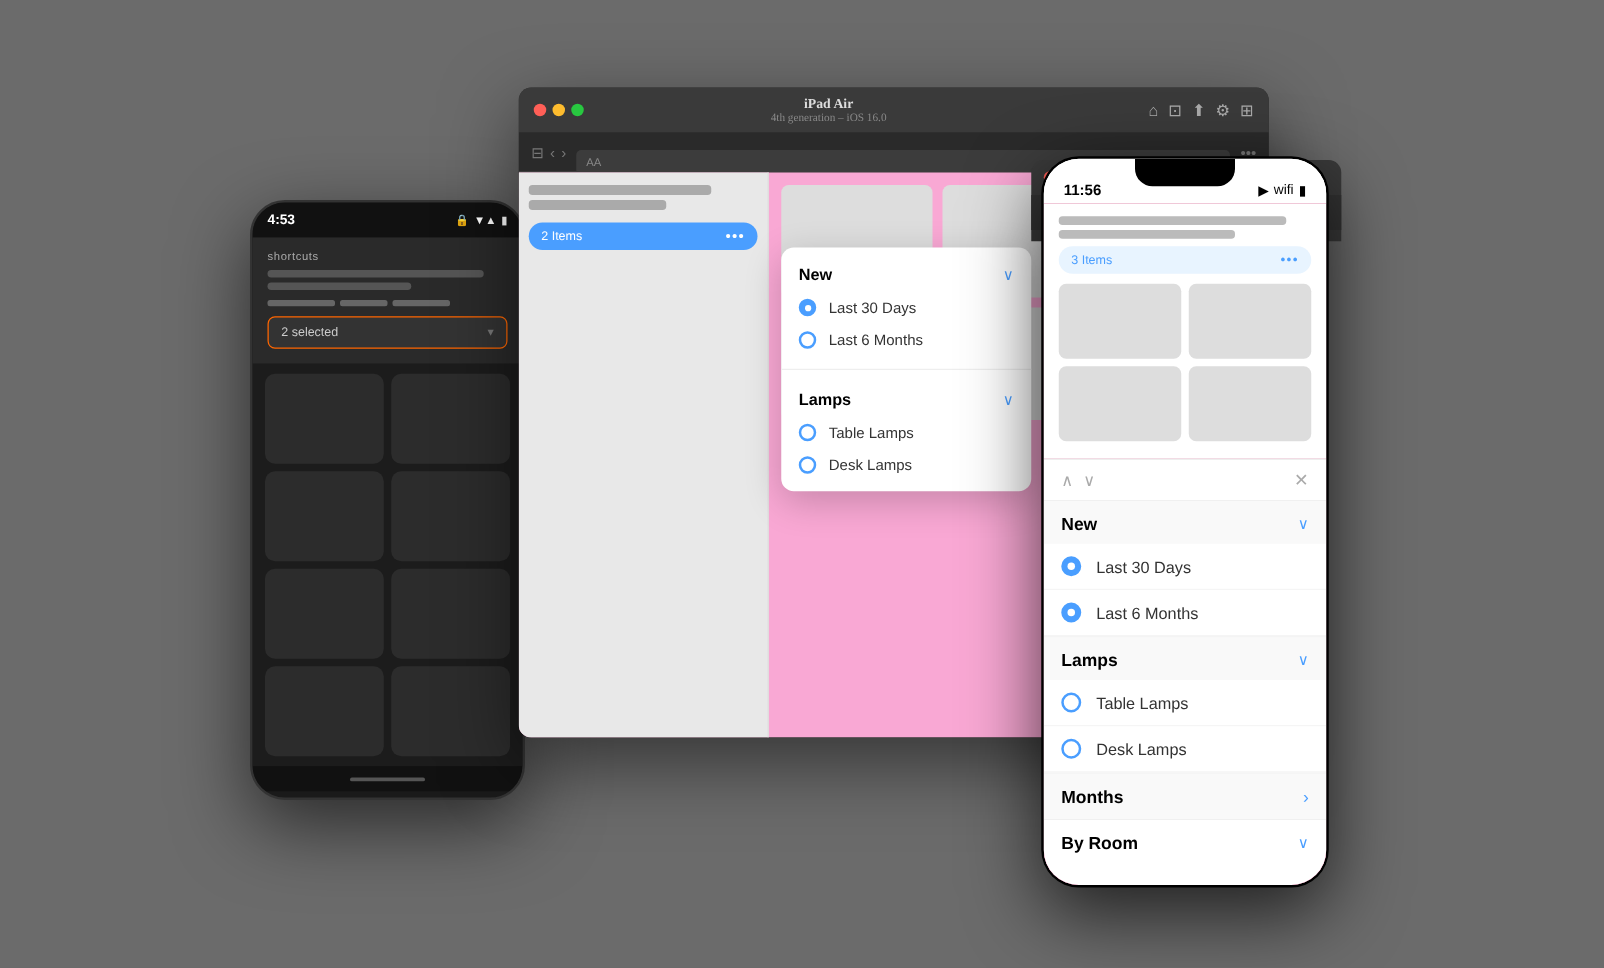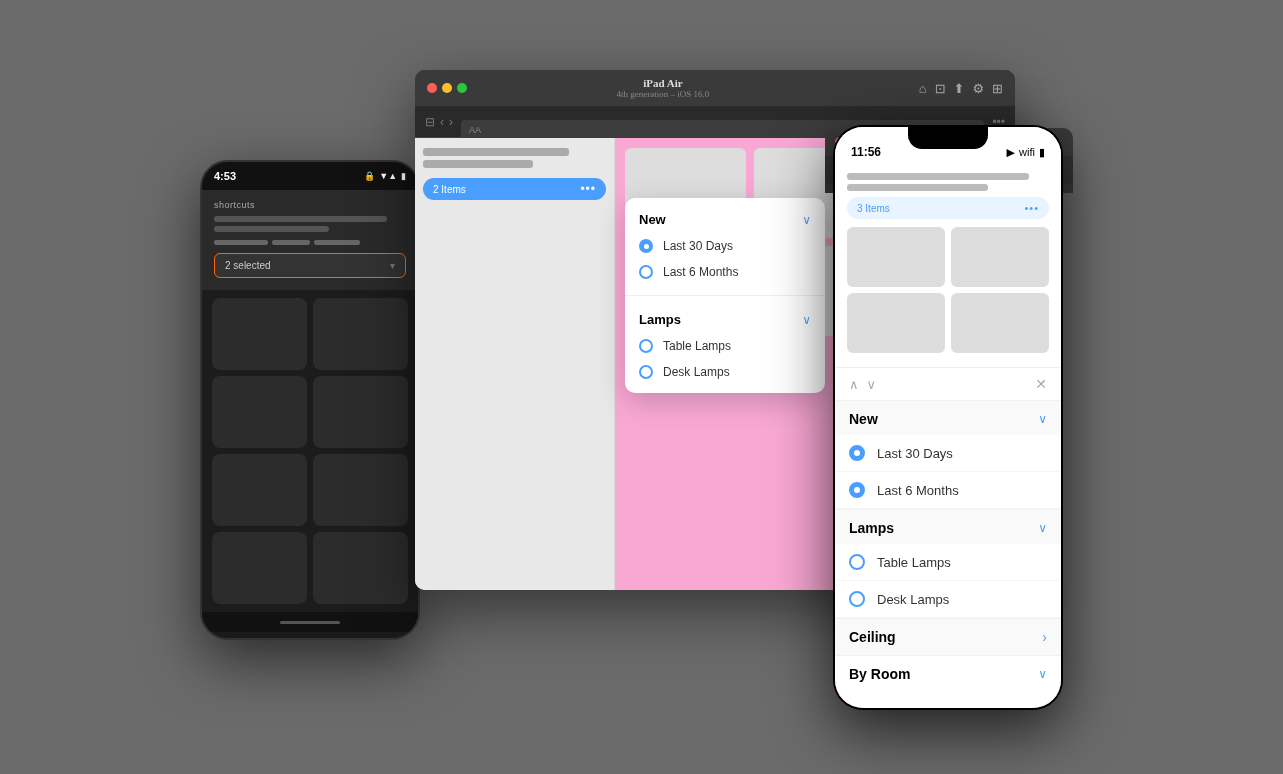--- a/index.html
+++ b/index.html
@@ -812,21 +812,21 @@
             <span class="iphone-popup-item-text">Table Lamps</span>
           </div>
           <div class="iphone-popup-item">
             <div class="iphone-popup-radio"></div>
             <span class="iphone-popup-item-text">Desk Lamps</span>
           </div>
         </div>
 
         <div class="iphone-popup-section">
           <div class="iphone-popup-section-nav">
-            <span class="iphone-popup-section-title">Ceiling</span>
+            <span class="iphone-popup-section-title">Months</span>
             <span class="iphone-popup-chevron-right">›</span>
           </div>
         </div>
 
         <div class="iphone-by-room">
           <span class="iphone-by-room-text">By Room</span>
 
           <span class="iphone-by-room-chevron">∨</span>
         </div>
       </div>

